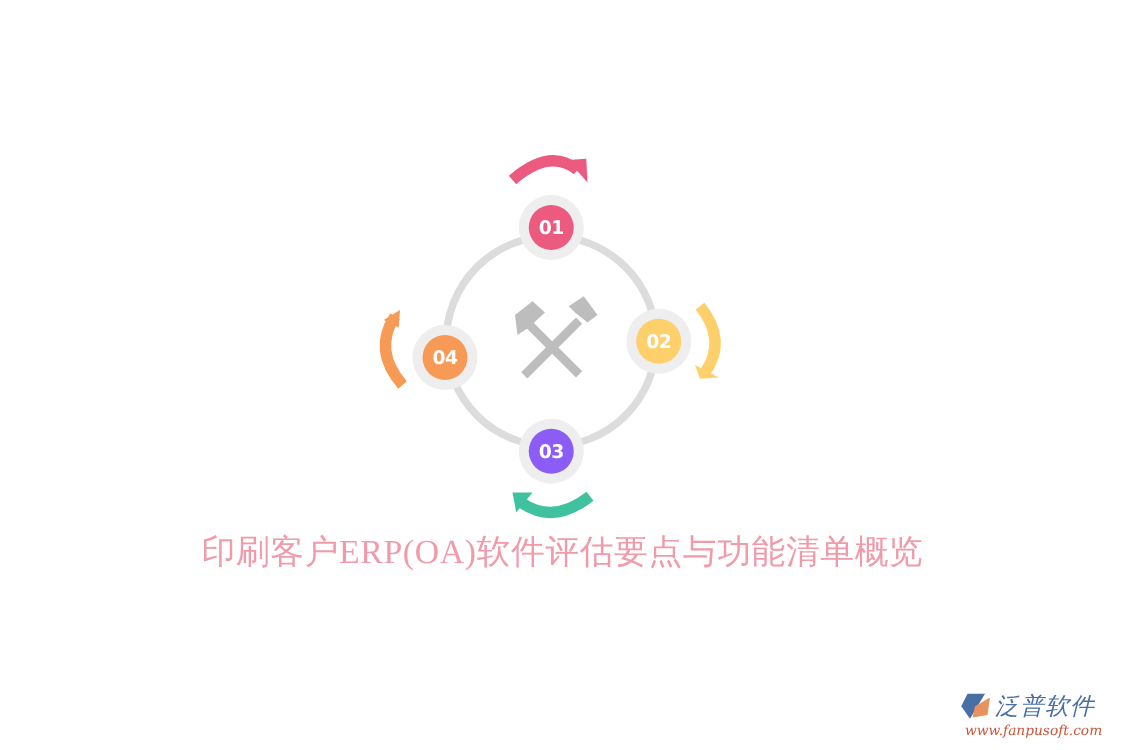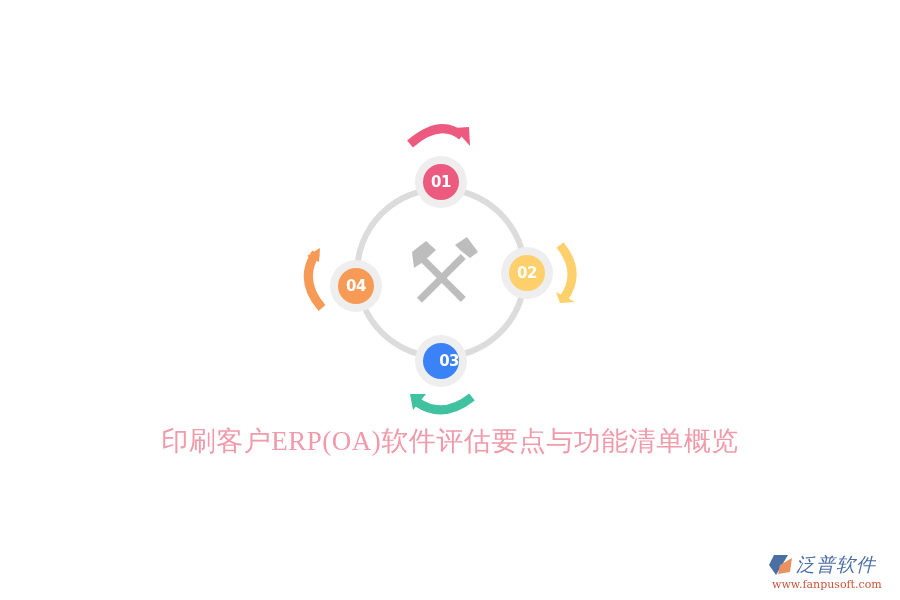--- a/index.html
+++ b/index.html
@@ -3,21 +3,21 @@
 <meta charset="utf-8">
 <style>
   html, body { margin: 0; padding: 0; }
   body { width: 900px; height: 600px; background: #ffffff; position: relative; overflow: hidden; font-family: "DejaVu Sans", sans-serif; }
   .diagram { position: absolute; left: 0; top: 0; width: 824px; height: 600px; }
   .node { position: absolute; width: 52px; height: 52px; border-radius: 50%; background: #eeeeef; }
   .node .inner { position: absolute; left: 8px; top: 8px; width: 36px; height: 36px; border-radius: 50%; color: #fff; font-family: "DejaVu Sans", sans-serif; font-weight: bold; font-size: 15px; line-height: 36px; text-align: center; letter-spacing: -0.5px; }
   .title { position: absolute; left: 0; width: 900px; top: 423px; text-align: center; font-family: Liberation Serif, serif; font-size: 27px; color: #f09aaa; letter-spacing: 0.5px; }
   .logo { position: absolute; left: 768px; top: 552px; width: 128px; height: 42px; }
   .logo-name { position: absolute; left: 28px; top: 0; font-family: "DejaVu Sans", sans-serif; font-size: 19px; color: #4a6fa5; letter-spacing: 1px; font-style: italic; }
-  .logo-url { position: absolute; left: 4px; top: 26px; font-family: "DejaVu Serif", serif; font-size: 11px; color: #c9553a; }
+  .logo-url { position: absolute; left: 4px; top: 26px; font-family: "DejaVu Serif", serif; font-size: 11px; color: #c9553a; font-style: italic; }
   .logo-mark { position: absolute; left: 0; top: 2px; width: 26px; height: 22px; }
 </style>
 </head>
 <body>
 
 <div class="diagram">
   <svg width="900" height="600" style="position:absolute;left:0;top:0">
     <circle cx="441" cy="273" r="84" fill="none" stroke="#dcdcdc" stroke-width="6"></circle>
 
     <g>
@@ -48,21 +48,21 @@
     </g>
   </svg>
 
   <div class="node" style="left:415px;top:156px;">
     <div class="inner" style="background:#ec5a80;">01</div>
   </div>
   <div class="node" style="left:501px;top:247px;">
     <div class="inner" style="background:#fdd06b;">02</div>
   </div>
   <div class="node" style="left:415px;top:335px;">
-    <div class="inner" style="background:#3b82f6;text-align:right;">03</div>
+    <div class="inner" style="background:#8b5cf6;">03</div>
   </div>
   <div class="node" style="left:330px;top:260px;">
     <div class="inner" style="background:#f79a56;">04</div>
   </div>
 </div>
 
 <div class="title">印刷客户ERP(OA)软件评估要点与功能清单概览</div>
 
 <div class="logo">
   <svg class="logo-mark" viewBox="0 0 26 22">

